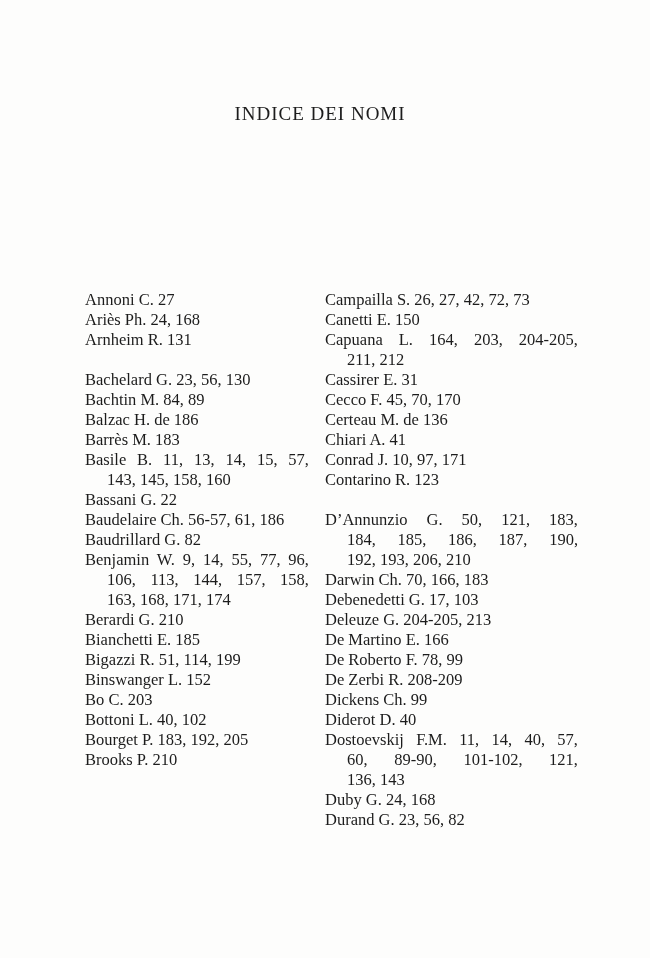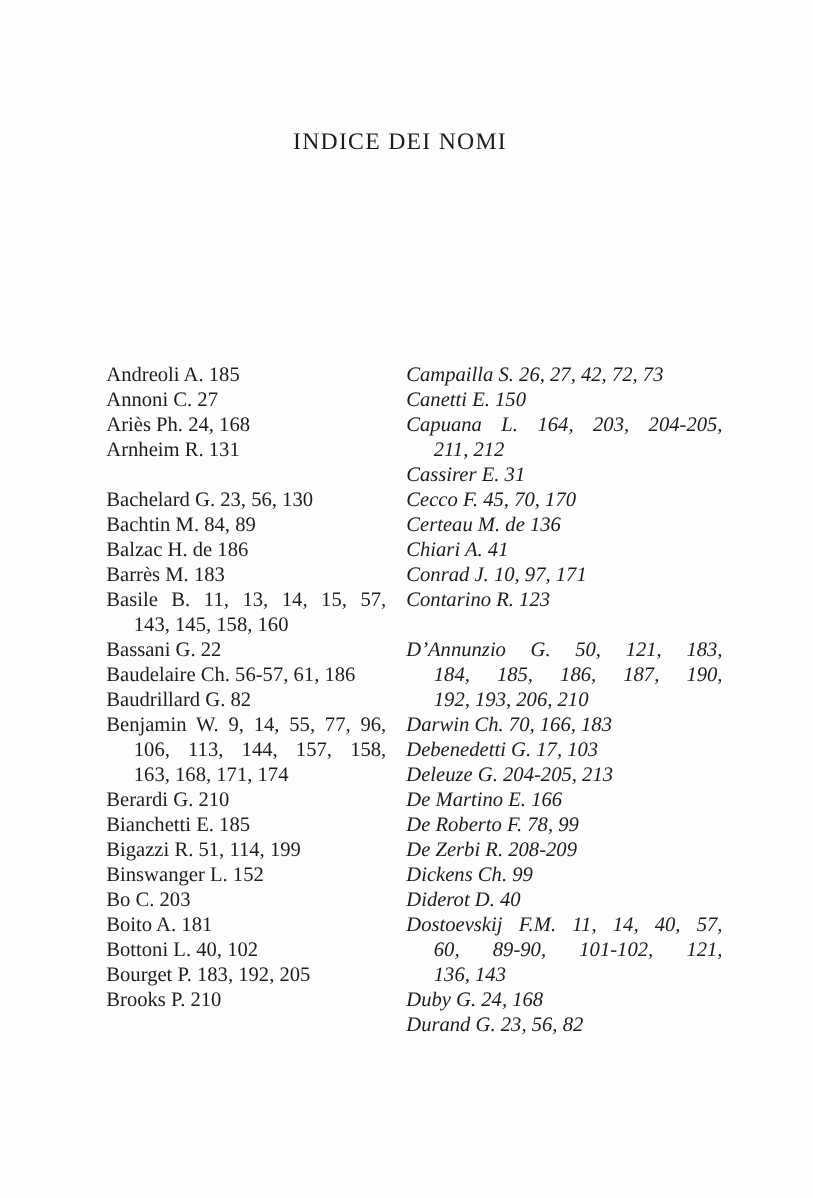--- a/index.html
+++ b/index.html
@@ -26,21 +26,21 @@
   }
   .index {
     position: absolute;
     top: 290px;
     left: 85px;
     width: 493px;
     display: flex;
     align-items: flex-start;
   }
   .col-left  { width: 224px; margin-right: 16px; flex: none; }
-  .col-right { width: 253px; flex: none; font-style: italic; }
+  .col-right { width: 253px; flex: none; }
   .group + .group { margin-top: 20px; }
   .line {
     font-size: 16.5px;
     line-height: 20px;
     height: 20px;
     white-space: nowrap;
   }
   .line.indent { padding-left: 22px; }
   .line.just {
     white-space: normal;
@@ -50,23 +50,20 @@
 </style>
 </head>
 <body>
 
 <div class="page">
   <h1 class="page-title">INDICE DEI NOMI</h1>
   <div class="index">
     <div class="col-left">
         <div class="group">
           <div class="entry">
-            <div class="line">Andreoli A. 185</div>
-          </div>
-          <div class="entry">
             <div class="line">Annoni C. 27</div>
           </div>
           <div class="entry">
             <div class="line">Ariès Ph. 24, 168</div>
           </div>
           <div class="entry">
             <div class="line">Arnheim R. 131</div>
           </div>
         </div>
         <div class="group">
@@ -107,23 +104,20 @@
             <div class="line">Bianchetti E. 185</div>
           </div>
           <div class="entry">
             <div class="line">Bigazzi R. 51, 114, 199</div>
           </div>
           <div class="entry">
             <div class="line">Binswanger L. 152</div>
           </div>
           <div class="entry">
             <div class="line">Bo C. 203</div>
-          </div>
-          <div class="entry">
-            <div class="line">Boito A. 181</div>
           </div>
           <div class="entry">
             <div class="line">Bottoni L. 40, 102</div>
           </div>
           <div class="entry">
             <div class="line">Bourget P. 183, 192, 205</div>
           </div>
           <div class="entry">
             <div class="line">Brooks P. 210</div>
           </div>

